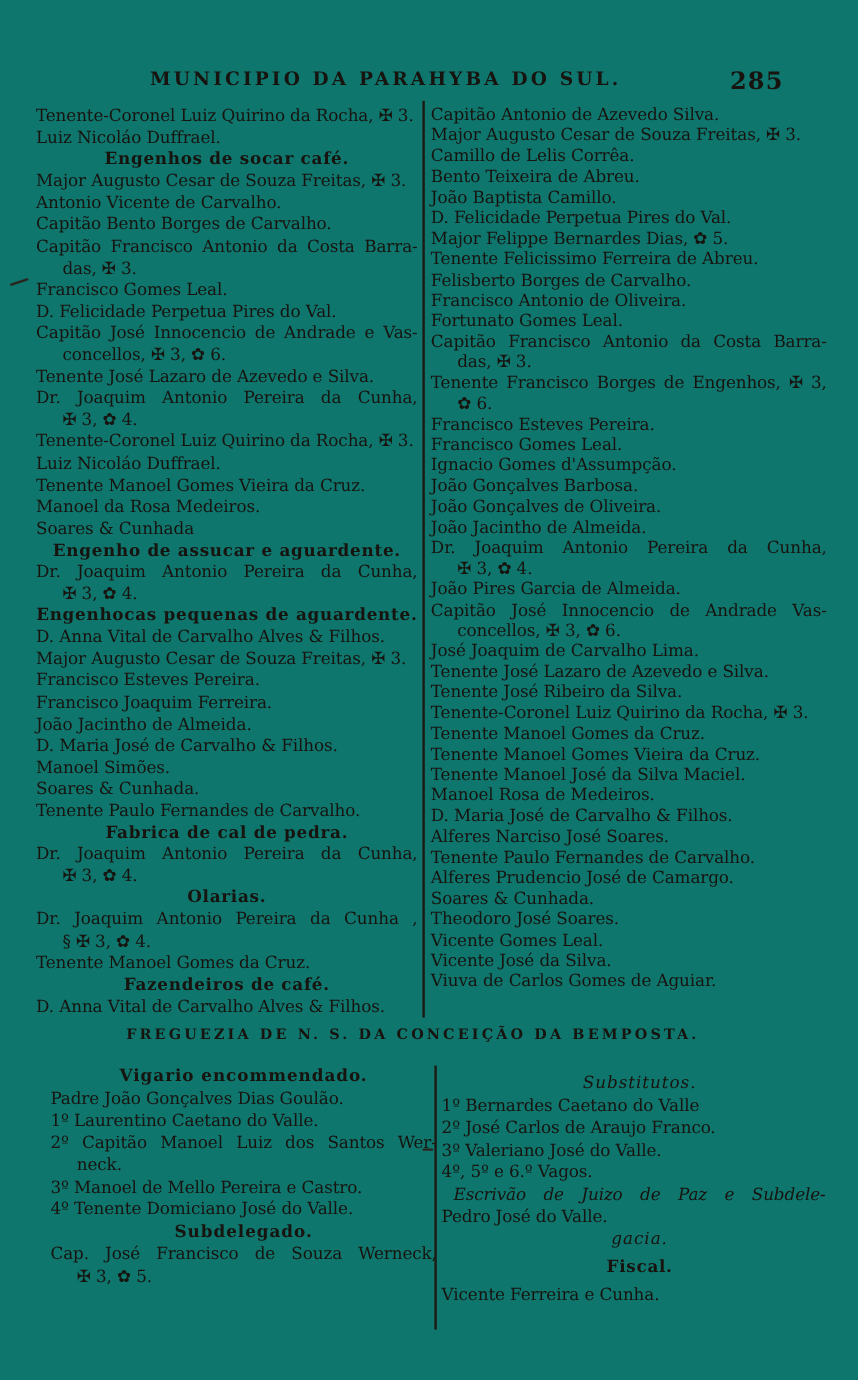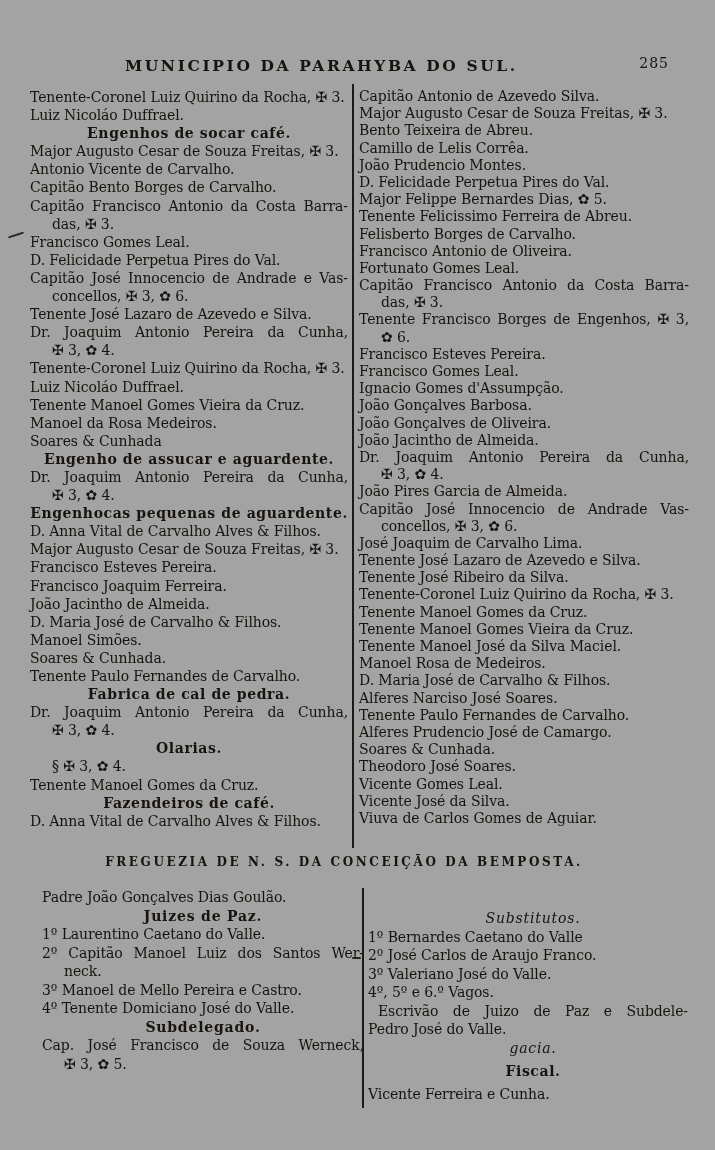--- a/index.html
+++ b/index.html
@@ -1,50 +1,50 @@
 <!DOCTYPE html>
 <html><head>
 <meta charset="utf-8">
 <style>
   html,body{margin:0;padding:0;background:#e8e6e0;}
   .page{
     position:relative;width:715px;height:1150px;margin:0 auto;
-    background:#a3a3a3;color:#17130e;overflow:hidden;
+    background:#0f766e;color:#17130e;overflow:hidden;
     font-family:"DejaVu Serif","Liberation Serif",serif;
   }
   
   .runhead{position:absolute;top:56px;left:0;width:715px;height:24px;}
   .runhead .title{
     position:absolute;left:125px;width:355px;text-align:center;
     font-weight:bold;font-size:15.5px;letter-spacing:2.6px;white-space:nowrap;
   }
   .runhead .pgnum{
-    position:absolute;right:46px;top:-1px;font-weight:normal;font-size:14px;letter-spacing:1px;
+    position:absolute;right:62px;top:-1px;font-weight:bold;font-size:20px;letter-spacing:1px;
   }
   
   .vrule{position:absolute;width:2px;background:#1d1914;}
   .vrule-top{left:352px;top:84px;height:764px;}
   .vrule-bottom{left:362px;top:888px;height:220px;}
   
   .col{position:absolute;font-size:14px;letter-spacing:-0.1px;}
   .col-tl{left:30px;top:88px;width:318px;}
   .col-tr{left:359px;top:88px;width:330px;}
   .col-bl{left:42px;top:888px;width:322px;}
   .col-br{left:368px;top:890px;width:330px;}
   .col-tl .line{line-height:18.1px;height:18.1px;}
   .col-tr .line{line-height:17.2px;height:17.2px;}
   .col-bl .line,.col-br .line{line-height:18.5px;height:18.5px;}
   .line{white-space:nowrap;}
   .line.c{padding-left:22px;}
   .line.h{font-weight:bold;text-align:center;letter-spacing:0.6px;}
   .line.hi{font-style:italic;text-align:center;letter-spacing:0.8px;}
   .line.hic{font-style:italic;text-align:center;letter-spacing:0.8px;}
   .line.ej{white-space:normal;text-align:justify;text-align-last:justify;}
-  .line.hij{white-space:normal;text-align:justify;text-align-last:justify;padding:0 10px;}
-  .col-br .line.hi{margin-top:19px;}
+  .line.hij{font-style:italic;white-space:normal;text-align:justify;text-align-last:justify;padding:0 10px;}
+  .col-br .line.hi{margin-top:4px;}
   .col-br .line.h{margin-top:5px;margin-bottom:4px;}
   .col-bl .line.h{letter-spacing:0.8px;}
   
   .section-title{
     position:absolute;top:855px;left:0;width:688px;text-align:center;
     font-weight:bold;font-size:12px;letter-spacing:2.6px;white-space:nowrap;
   }
   
   .smudge{position:absolute;background:#2a241c;border-radius:2px;}
   .smudge-1{left:8px;top:234px;width:16px;height:2px;transform:rotate(-18deg);}
@@ -91,34 +91,35 @@
       <div class="line e">Francisco Joaquim Ferreira.</div>
       <div class="line e">João Jacintho de Almeida.</div>
       <div class="line e">D. Maria José de Carvalho &amp; Filhos.</div>
       <div class="line e">Manoel Simões.</div>
       <div class="line e">Soares &amp; Cunhada.</div>
       <div class="line e">Tenente Paulo Fernandes de Carvalho.</div>
       <div class="line h">Fabrica de cal de pedra.</div>
       <div class="line ej">Dr. Joaquim Antonio Pereira da Cunha,</div>
       <div class="line c">✠ 3, ✿ 4.</div>
       <div class="line h">Olarias.</div>
+      <div class="line ej">Dr. Joaquim Antonio Pereira da Cunha ,</div>
       <div class="line c">§ ✠ 3, ✿ 4.</div>
       <div class="line e">Tenente Manoel Gomes da Cruz.</div>
       <div class="line h">Fazendeiros de café.</div>
       <div class="line e">D. Anna Vital de Carvalho Alves &amp; Filhos.</div>
     </div>
 
   <div class="vrule vrule-top"></div>
 
   <div class="col col-tr">
       <div class="line e">Capitão Antonio de Azevedo Silva.</div>
       <div class="line e">Major Augusto Cesar de Souza Freitas, ✠ 3.</div>
+      <div class="line e">Camillo de Lelis Corrêa.</div>
       <div class="line e">Bento Teixeira de Abreu.</div>
-      <div class="line e">Camillo de Lelis Corrêa.</div>
-      <div class="line e">João Prudencio Montes.</div>
+      <div class="line e">João Baptista Camillo.</div>
       <div class="line e">D. Felicidade Perpetua Pires do Val.</div>
       <div class="line e">Major Felippe Bernardes Dias, ✿ 5.</div>
       <div class="line e">Tenente Felicissimo Ferreira de Abreu.</div>
       <div class="line e">Felisberto Borges de Carvalho.</div>
       <div class="line e">Francisco Antonio de Oliveira.</div>
       <div class="line e">Fortunato Gomes Leal.</div>
       <div class="line ej">Capitão Francisco Antonio da Costa Barra-</div>
       <div class="line c">das, ✠ 3.</div>
       <div class="line ej">Tenente Francisco Borges de Engenhos, ✠ 3,</div>
       <div class="line c">✿ 6.</div>
@@ -148,22 +149,22 @@
       <div class="line e">Soares &amp; Cunhada.</div>
       <div class="line e">Theodoro José Soares.</div>
       <div class="line e">Vicente Gomes Leal.</div>
       <div class="line e">Vicente José da Silva.</div>
       <div class="line e">Viuva de Carlos Gomes de Aguiar.</div>
     </div>
 
   <div class="section-title">FREGUEZIA DE N. S. DA CONCEIÇÃO DA BEMPOSTA.</div>
 
   <div class="col col-bl">
+      <div class="line h">Vigario encommendado.</div>
       <div class="line e">Padre João Gonçalves Dias Goulão.</div>
-      <div class="line h">Juizes de Paz.</div>
       <div class="line e">1º Laurentino Caetano do Valle.</div>
       <div class="line ej">2º Capitão Manoel Luiz dos Santos Wer-</div>
       <div class="line c">neck.</div>
       <div class="line e">3º Manoel de Mello Pereira  e Castro.</div>
       <div class="line e">4º Tenente Domiciano José do Valle.</div>
       <div class="line h">Subdelegado.</div>
       <div class="line ej">Cap. José Francisco de Souza Werneck,</div>
       <div class="line c">✠ 3, ✿ 5.</div>
     </div>
 

